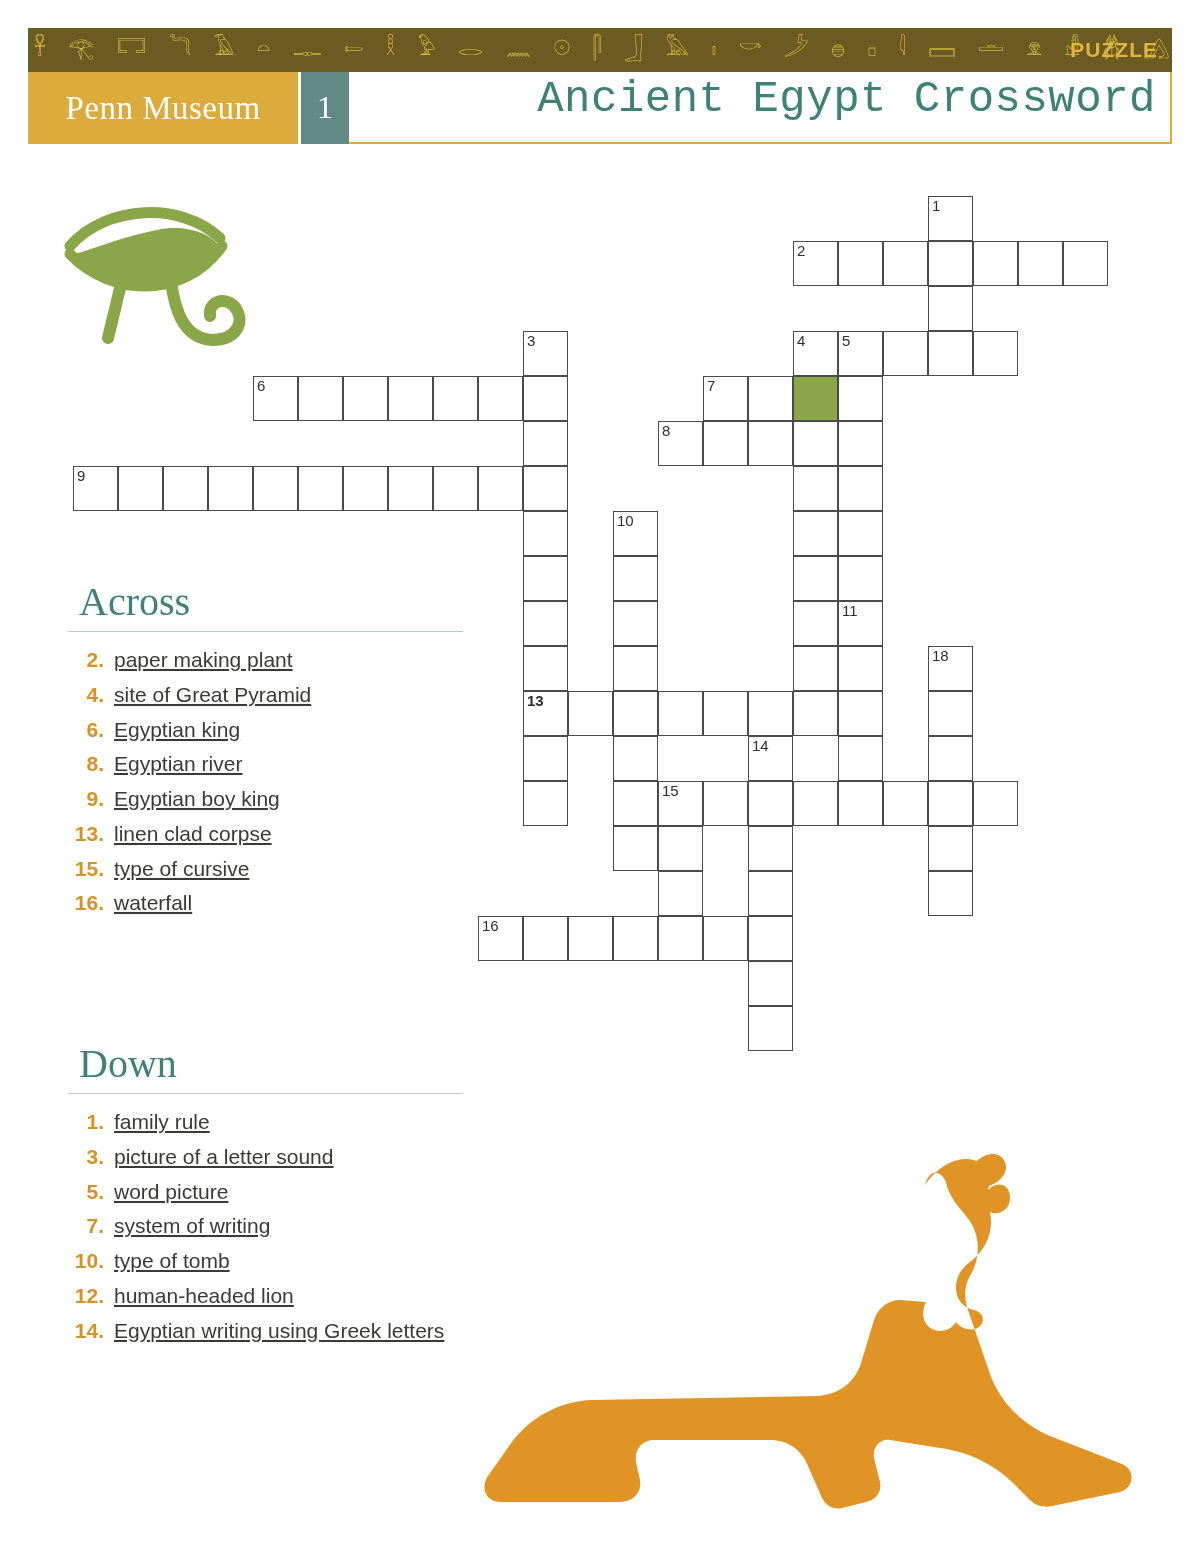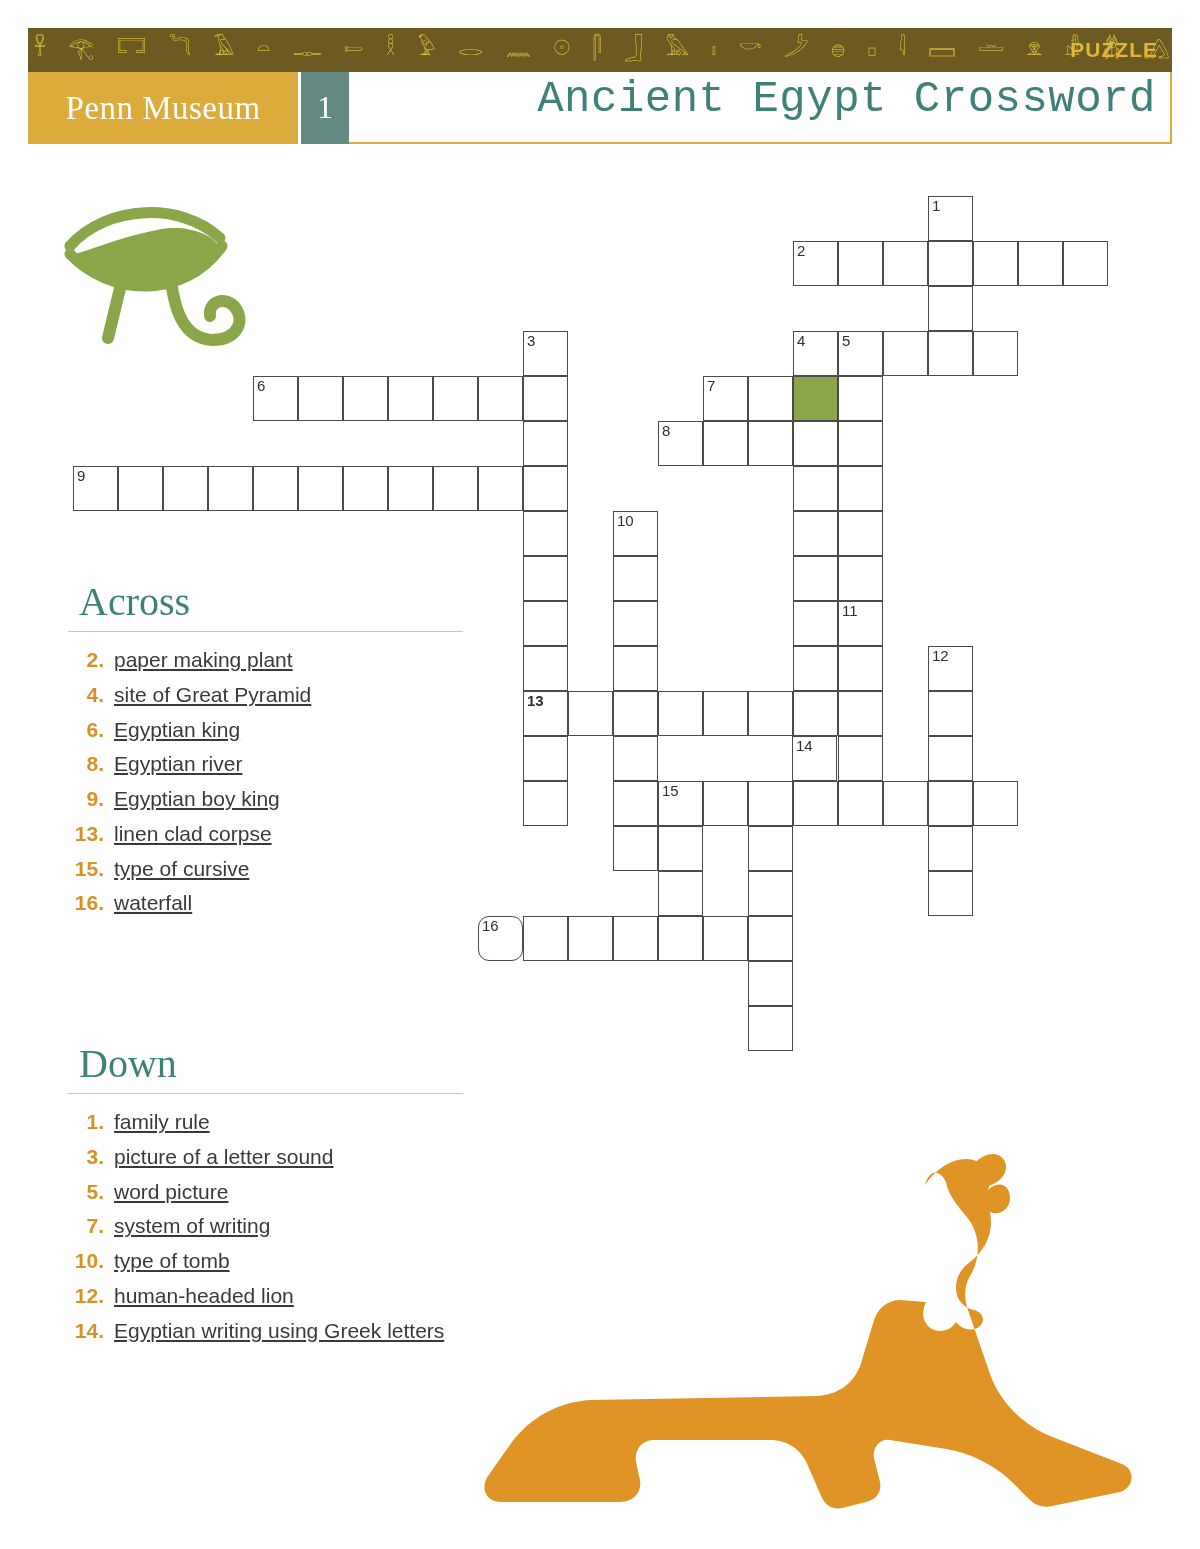--- a/index.html
+++ b/index.html
@@ -293,36 +293,36 @@
     <div class="cell" style="left: 613px; top: 601px;"></div>
     <div class="cell" style="left: 793px; top: 601px;"></div>
     <div class="cell" style="left: 838px; top: 601px;">
       <span class="cn">11</span>
     </div>
     <div class="cell" style="left: 523px; top: 646px;"></div>
     <div class="cell" style="left: 613px; top: 646px;"></div>
     <div class="cell" style="left: 793px; top: 646px;"></div>
     <div class="cell" style="left: 838px; top: 646px;"></div>
     <div class="cell" style="left: 928px; top: 646px;">
-      <span class="cn">12</span>
+      <span class="cn">18</span>
     </div>
     <div class="cell" style="left: 523px; top: 691px; font-weight: bold;">
       <span class="cn">13</span>
     </div>
     <div class="cell" style="left: 568px; top: 691px;"></div>
     <div class="cell" style="left: 613px; top: 691px;"></div>
     <div class="cell" style="left: 658px; top: 691px;"></div>
     <div class="cell" style="left: 703px; top: 691px;"></div>
     <div class="cell" style="left: 748px; top: 691px;"></div>
     <div class="cell" style="left: 793px; top: 691px;"></div>
     <div class="cell" style="left: 838px; top: 691px;"></div>
     <div class="cell" style="left: 928px; top: 691px;"></div>
     <div class="cell" style="left: 523px; top: 736px;"></div>
     <div class="cell" style="left: 613px; top: 736px;"></div>
-    <div class="cell" style="left: 748px; top: 736px; margin-left: 44px;">
+    <div class="cell" style="left: 748px; top: 736px;">
       <span class="cn">14</span>
     </div>
     <div class="cell" style="left: 838px; top: 736px;"></div>
     <div class="cell" style="left: 928px; top: 736px;"></div>
     <div class="cell" style="left: 523px; top: 781px;"></div>
     <div class="cell" style="left: 613px; top: 781px;"></div>
     <div class="cell" style="left: 658px; top: 781px;">
       <span class="cn">15</span>
     </div>
     <div class="cell" style="left: 703px; top: 781px;"></div>
@@ -332,21 +332,21 @@
     <div class="cell" style="left: 883px; top: 781px;"></div>
     <div class="cell" style="left: 928px; top: 781px;"></div>
     <div class="cell" style="left: 973px; top: 781px;"></div>
     <div class="cell" style="left: 613px; top: 826px;"></div>
     <div class="cell" style="left: 658px; top: 826px;"></div>
     <div class="cell" style="left: 748px; top: 826px;"></div>
     <div class="cell" style="left: 928px; top: 826px;"></div>
     <div class="cell" style="left: 658px; top: 871px;"></div>
     <div class="cell" style="left: 748px; top: 871px;"></div>
     <div class="cell" style="left: 928px; top: 871px;"></div>
-    <div class="cell" style="left: 478px; top: 916px; border-radius: 11px;">
+    <div class="cell" style="left: 478px; top: 916px;">
       <span class="cn">16</span>
     </div>
     <div class="cell" style="left: 523px; top: 916px;"></div>
     <div class="cell" style="left: 568px; top: 916px;"></div>
     <div class="cell" style="left: 613px; top: 916px;"></div>
     <div class="cell" style="left: 658px; top: 916px;"></div>
     <div class="cell" style="left: 703px; top: 916px;"></div>
     <div class="cell" style="left: 748px; top: 916px;"></div>
     <div class="cell" style="left: 748px; top: 961px;"></div>
     <div class="cell" style="left: 748px; top: 1006px;"></div>

